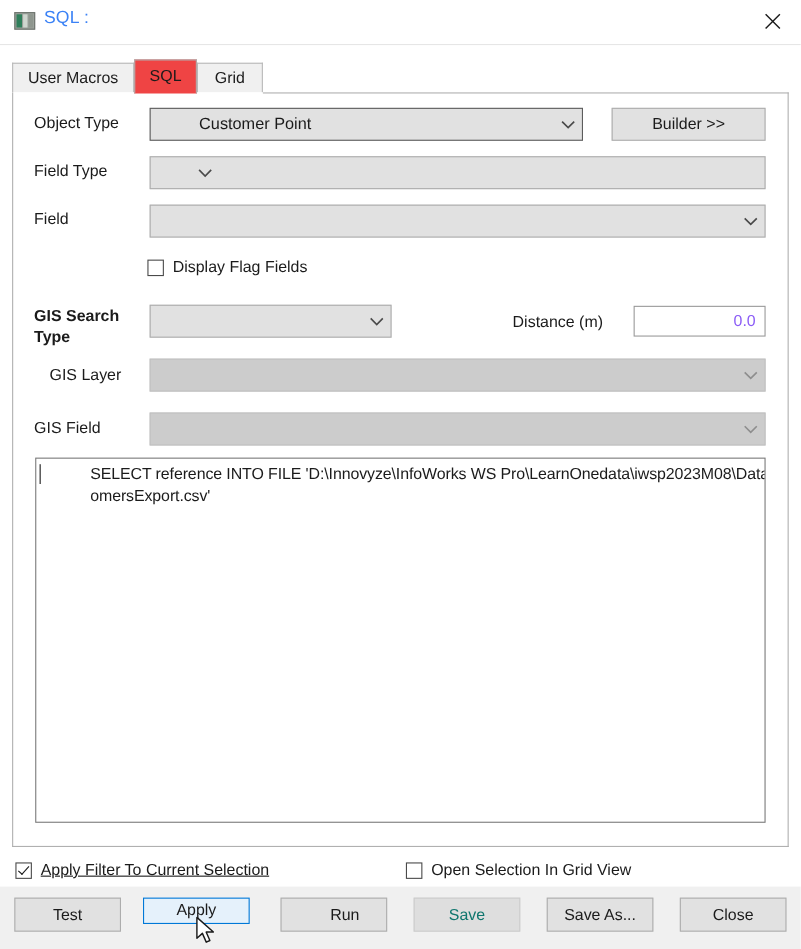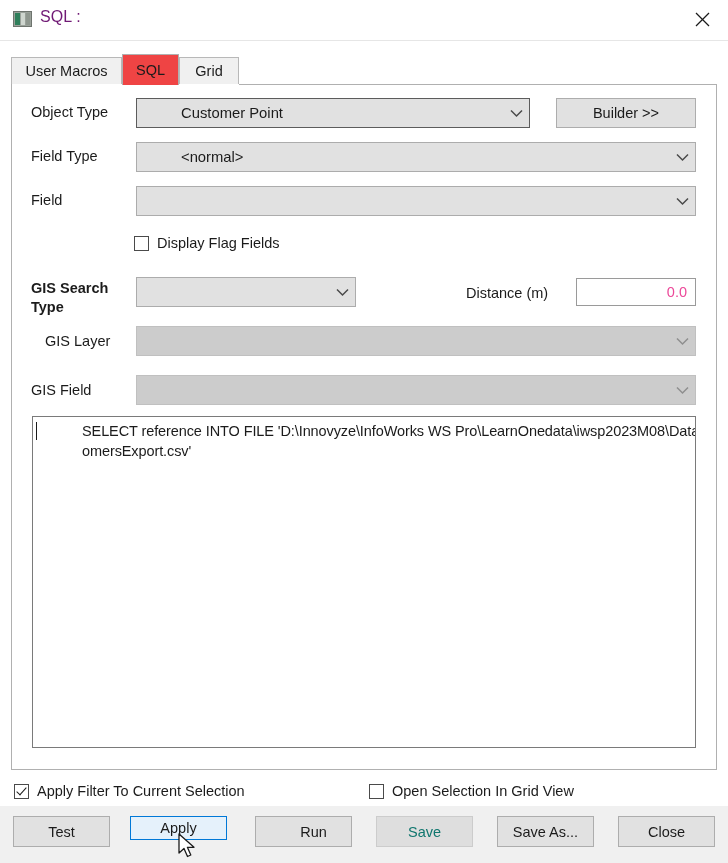--- a/index.html
+++ b/index.html
@@ -39,21 +39,21 @@
     display: block;
   }
   .title-icon .c1 { left: 1px; top: 1px; width: 5px; height: 12px; background: #2f7f5b; }
   .title-icon .c2 { left: 7px; top: 1px; width: 4px; height: 12px; background: #cfd6cf; }
   .title-icon .c3 { left: 12px; top: 1px; width: 4px; height: 12px; background: #8e968e; }
 
   .title-text {
     position: absolute;
     left: 40px; top: 8px;
     font-size: 16px;
-    color: #701a75;
+    color: #3b82f6;
     letter-spacing: 0.1px;
   }
   .close-btn {
     position: absolute;
     right: 0; top: 0;
     width: 52px; height: 38px;
     display: flex;
     align-items: center;
     justify-content: center;
     cursor: default;
@@ -153,21 +153,21 @@
     position: absolute;
     box-sizing: border-box;
     background: #ffffff;
     border: 1px solid #9a9a9a;
     height: 28px;
     display: flex;
     align-items: center;
     justify-content: flex-end;
     padding-right: 8px;
     font-size: 14.5px;
-    color: #ec4899;
+    color: #8b5cf6;
   }
 
   
   .checkrow {
     position: absolute;
     display: flex;
     align-items: center;
     cursor: default;
   }
   .cbox {
@@ -305,21 +305,20 @@
       </svg>
   </span>
 </div>
 
 <div class="btn" style="left:556px; top:98px; width:140px; height:30px;">
   <span>Builder &gt;&gt;</span>
 </div>
 
 <div class="lbl" style="left:31px; top:147px;">Field Type</div>
 <div class="combo" style="left:136px; top:142px; width:560px;">
-  <span class="val">&lt;normal&gt;</span>
   <span class="chev">
     <svg width="13" height="9" viewBox="0 0 13 9">
         <polyline points="1,1.5 6.5,7 12,1.5" fill="none" stroke="#4a4a4a" stroke-width="1.5"></polyline>
       </svg>
   </span>
 </div>
 
 <div class="lbl" style="left:31px; top:191px;">Field</div>
 <div class="combo" style="left:136px; top:186px; width:560px;">
   <span class="val"></span>
@@ -370,21 +369,21 @@
   </span>
 </div>
 
 <div class="sqlbox">
   <div class="caret"></div>
   <div class="sqltext">SELECT reference INTO FILE 'D:\Innovyze\InfoWorks WS Pro\LearnOnedata\iwsp2023M08\Data\CustomersExport.csv'</div>
 </div>
 
 <div class="footer-bg"></div>
 
-<div class="checkrow" style="left:14px; top:783px;">
+<div class="checkrow" style="left:14px; top:783px;text-decoration:underline;">
   <span class="cbox checked"></span>
   <span class="ctext">Apply Filter To Current Selection</span>
 </div>
 
 <div class="checkrow" style="left:369px; top:783px;">
   <span class="cbox"></span>
   <span class="ctext">Open Selection In Grid View</span>
 </div>
 
 <div class="btn" style="left:13px; top:816px; width:97px; height:31px;">

